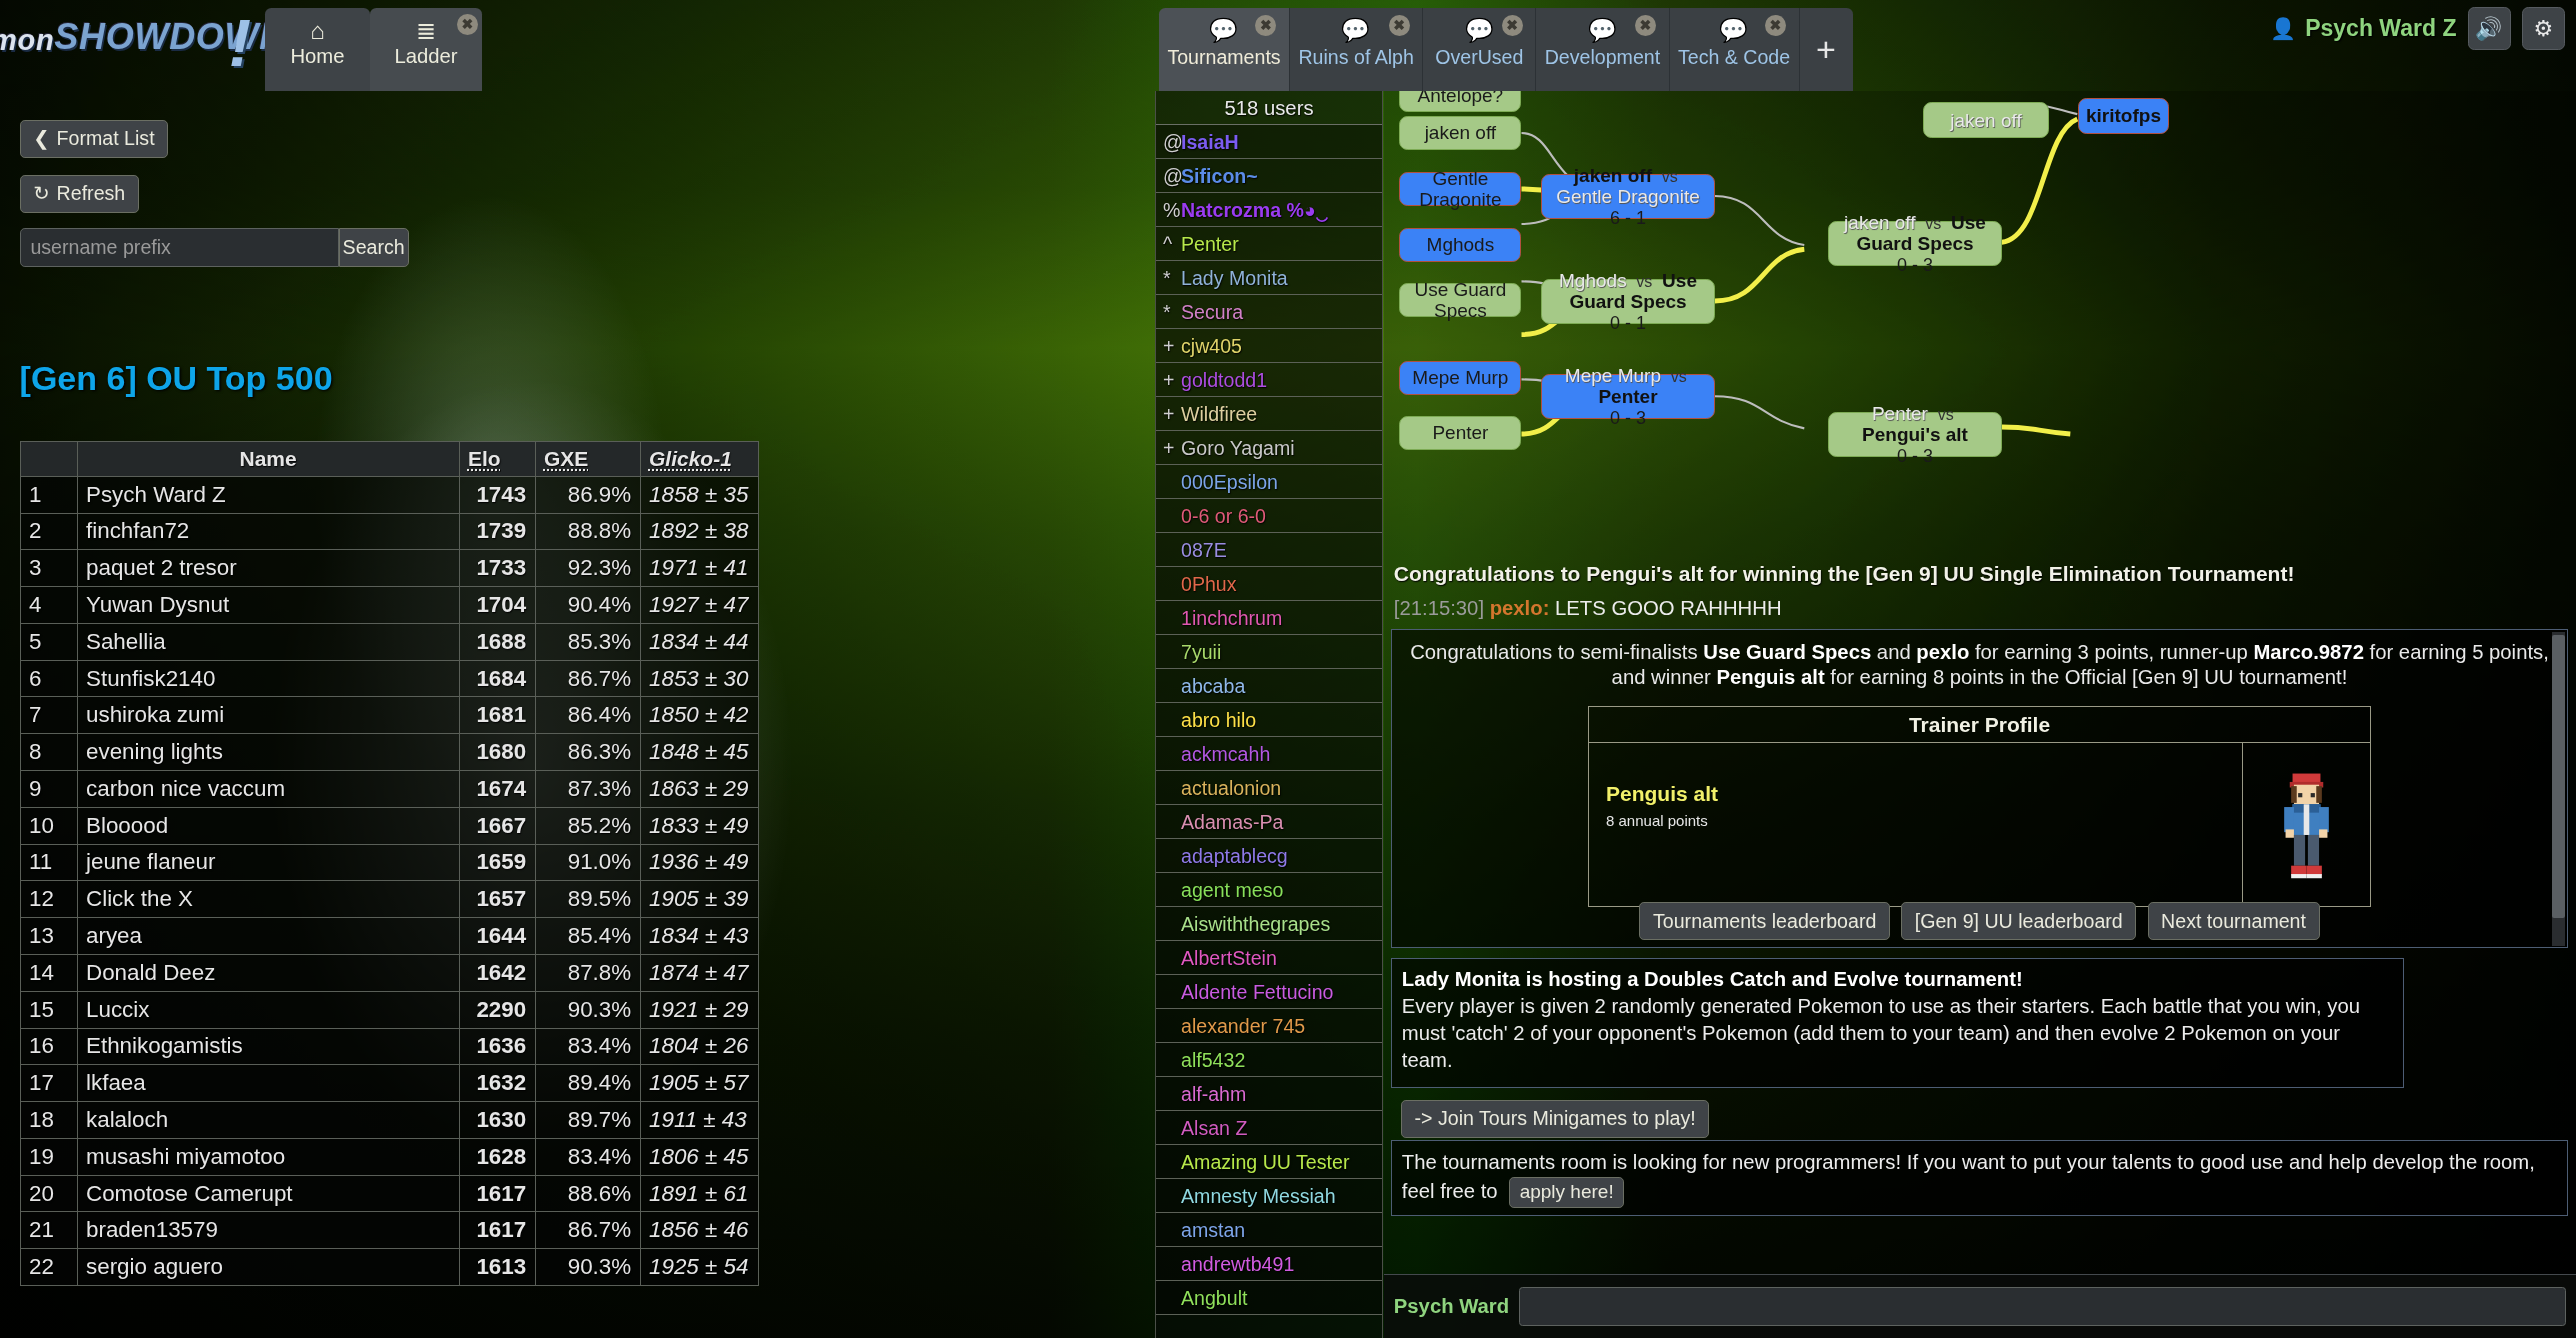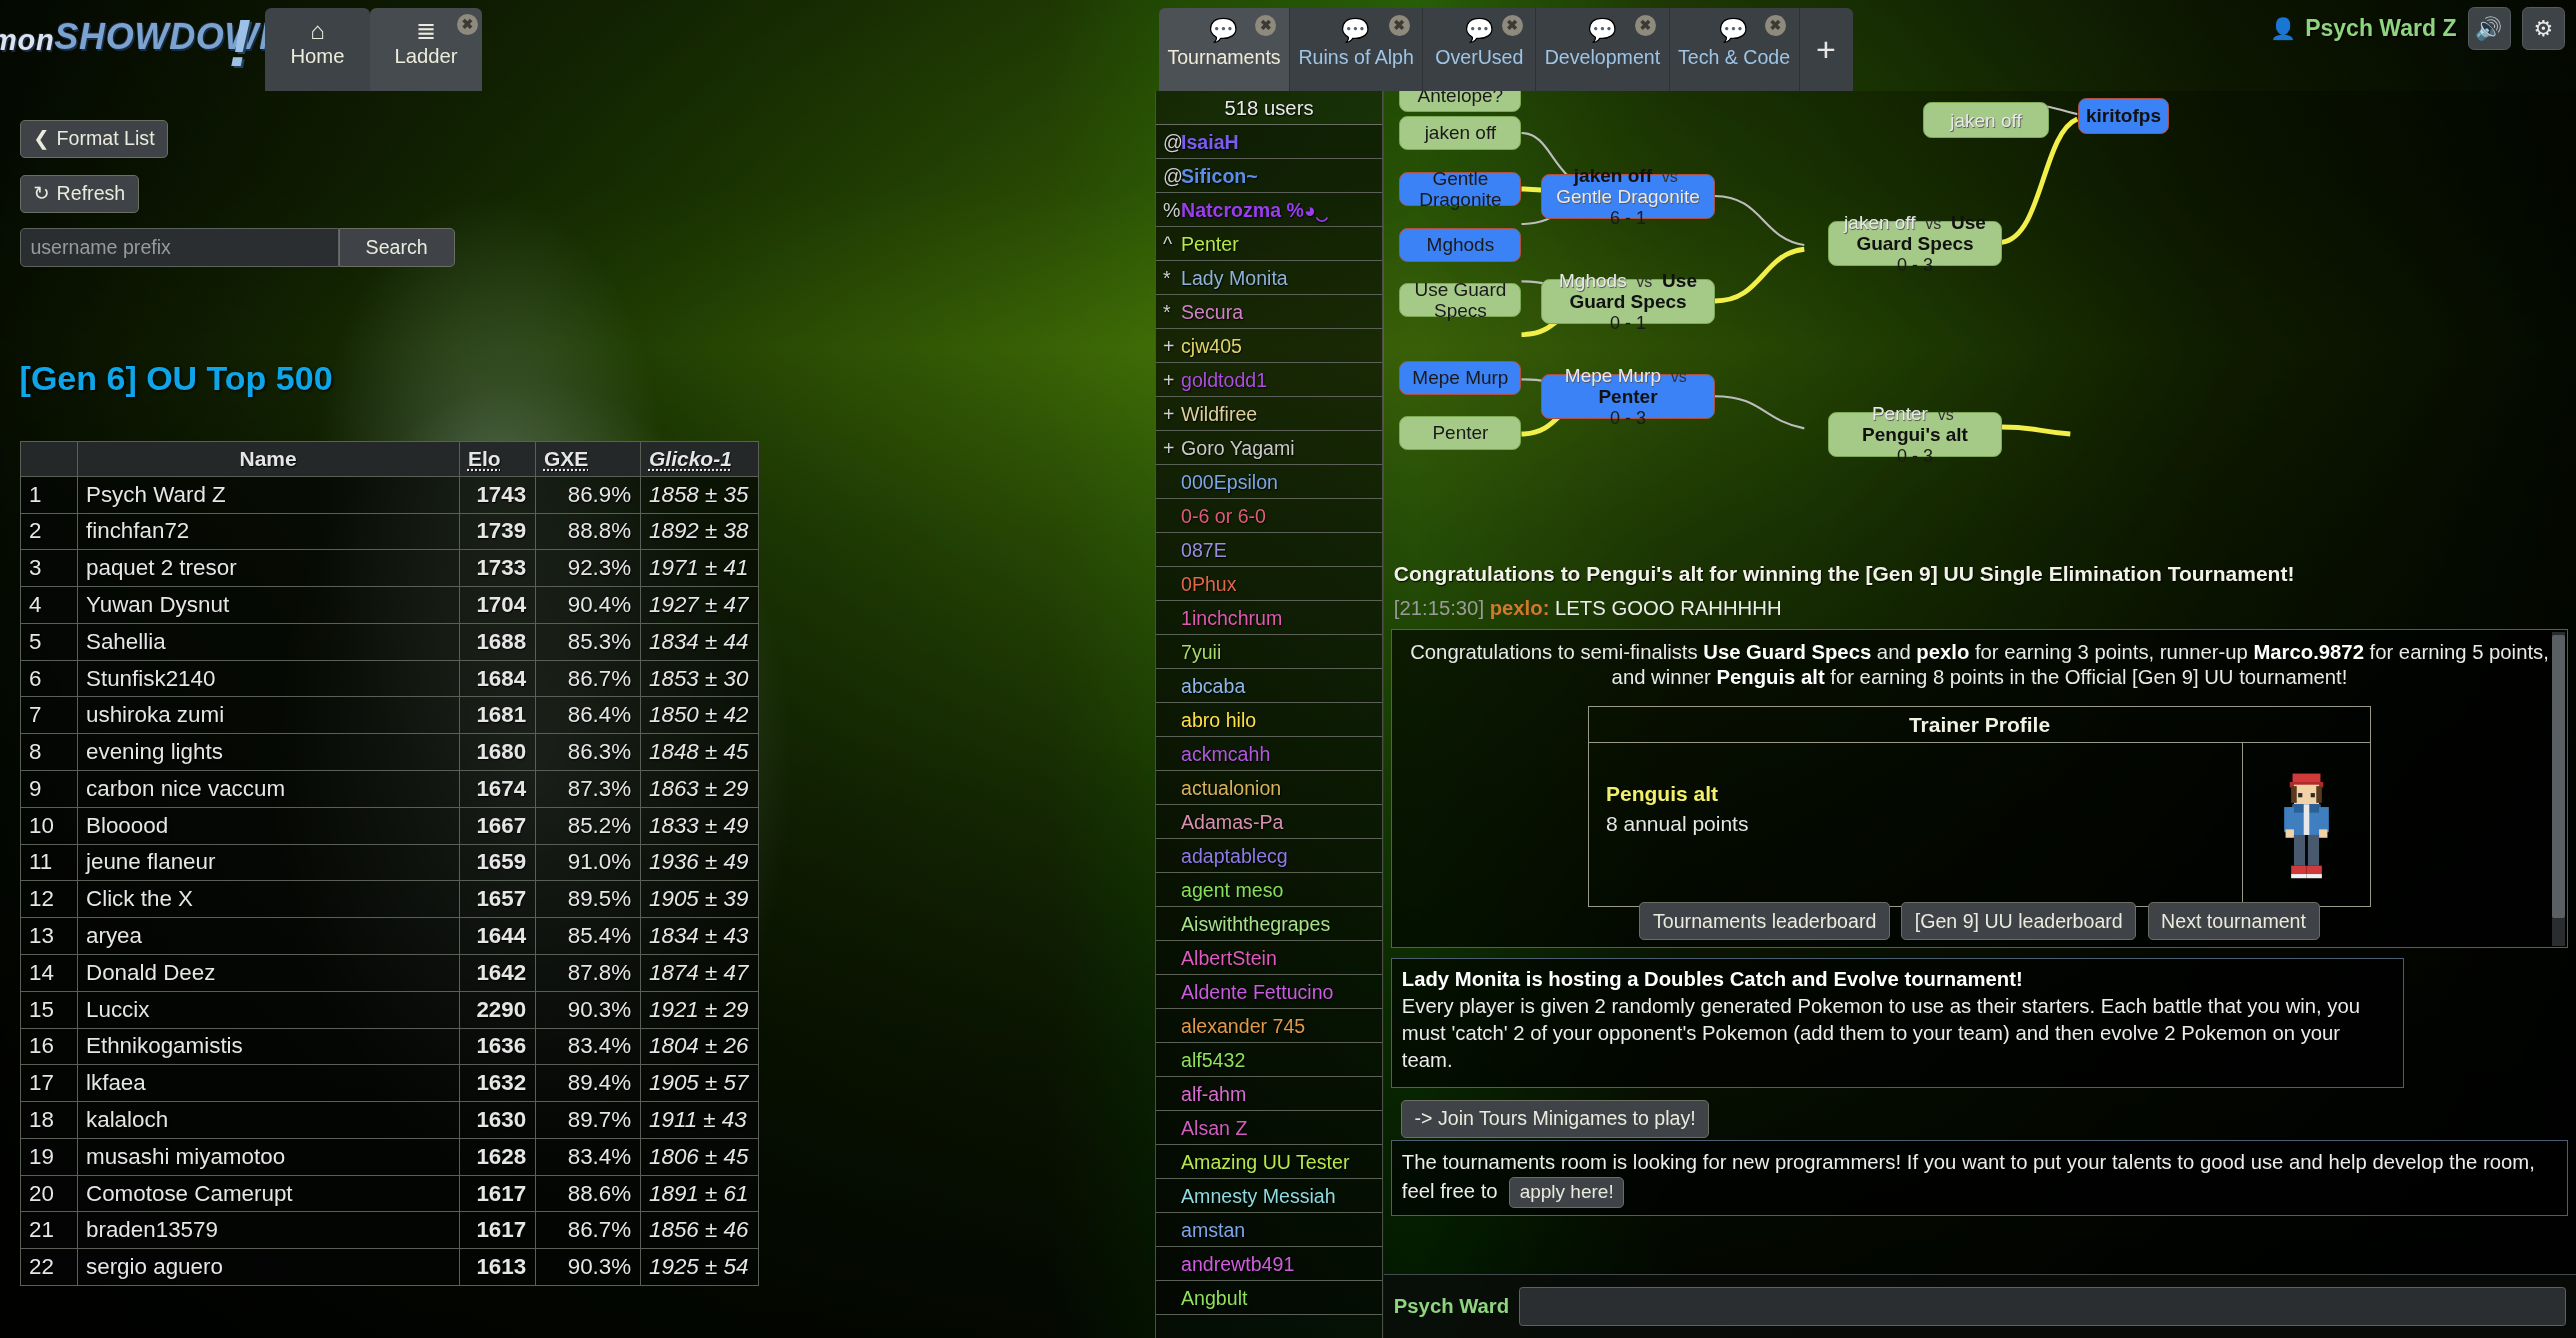--- a/index.html
+++ b/index.html
@@ -88,21 +88,21 @@
     font-family:"Liberation Sans",sans-serif;
   }
   #formatlist { position:absolute; left:19.6px; top:29px; }
   #refresh { position:absolute; left:19.6px; top:84px; }
   #searchrow { position:absolute; left:19.6px; top:137px; display:flex; align-items:stretch; }
   #searchrow input {
     width:319px; height:39px; background:#2a2e31; border:0.7px solid #5d625f; border-radius:4.9px 0 0 4.9px;
     color:#e6e6e6; font-size:19.6px; padding:0 9.8px; font-family:"Liberation Sans",sans-serif;
   }
   #searchrow input::placeholder { color:#9a9a9a; }
-  #searchbtn { border-radius:0 4.9px 4.9px 0; border-left:none; height:39px; font-size:19.6px; padding:0 26px;
+  #searchbtn { border-radius:0 4.9px 4.9px 0; border-left:none; height:39px; font-size:19.6px; padding:0 3px;
                background:#3f4347; border:0.7px solid #6b6f63; color:#eaeadd; cursor:pointer; }
   #ladtitle { position:absolute; left:19.6px; top:268px; font-size:34px; font-weight:bold; color:#0ea5e9;
               text-shadow:1.4px 1.4px 2.8px #000; }
   #ladtable { position:absolute; left:19.6px; top:350px; width:739px; border-collapse:collapse;
               background:rgba(4,6,4,.72); }
   #ladtable th, #ladtable td {
     border:0.7px solid #5a5f58; padding:4.9px 8.4px; font-size:22.4px; color:#e6e6e6;
     text-shadow:0.7px 0.7px 1.4px #000;
   }
   #ladtable thead th { background:#242829; font-weight:bold; font-size:21px; }
@@ -154,21 +154,21 @@
   #htmlbox1 { left:7px; top:538px; width:1177px; height:319px; overflow:hidden; }
   #htmlbox1 .inner { padding:9.8px 18px; }
   #hb1text { font-size:20.3px; text-align:center; color:#e9e9e9; line-height:1.25; }
   #hb1text b { color:#fff; }
   #trainerbox { margin:15.4px auto 0 auto; width:783px; border:0.7px solid #9a9a86; }
   #trainerbox .hdr { text-align:center; font-size:21px; font-weight:bold; padding:5.6px 0;
                      border-bottom:0.7px solid #9a9a86; color:#f1f1e4; }
   #trainerbox .body { display:flex; height:163px; }
   #trainerbox .left { flex:1; padding:39px 0 0 17px; }
   #tname { font-size:21px; font-weight:bold; color:#f2f06a; }
-  #tpoints { font-size:21px; color:#e6e6e6; margin-top:5.6px; }
+  #tpoints { font-size:15px; color:#e6e6e6; margin-top:5.6px; }
   #trainerbox .right { width:128px; border-left:0.7px solid #9a9a86; display:flex;
                        align-items:center; justify-content:center; }
   #btnrow { position:absolute; left:0; right:0; bottom:7px; display:flex; gap:11.2px;
             justify-content:center; }
   #btnrow .btn { font-size:19.6px; }
   #scroll1 { position:absolute; right:2.1px; top:2.1px; width:12.6px; height:314px; background:#2a2d30; }
   #scroll1 .thumb { position:absolute; left:0; top:2.8px; width:12.6px; height:283px; background:#5a5f63; border-radius:2.1px; }
 
   #htmlbox2 { left:7px; top:867px; width:1013px; height:130px; }
   #hb2 { padding:7px 9.8px; font-size:20.3px; line-height:1.33; color:#ececec; }

